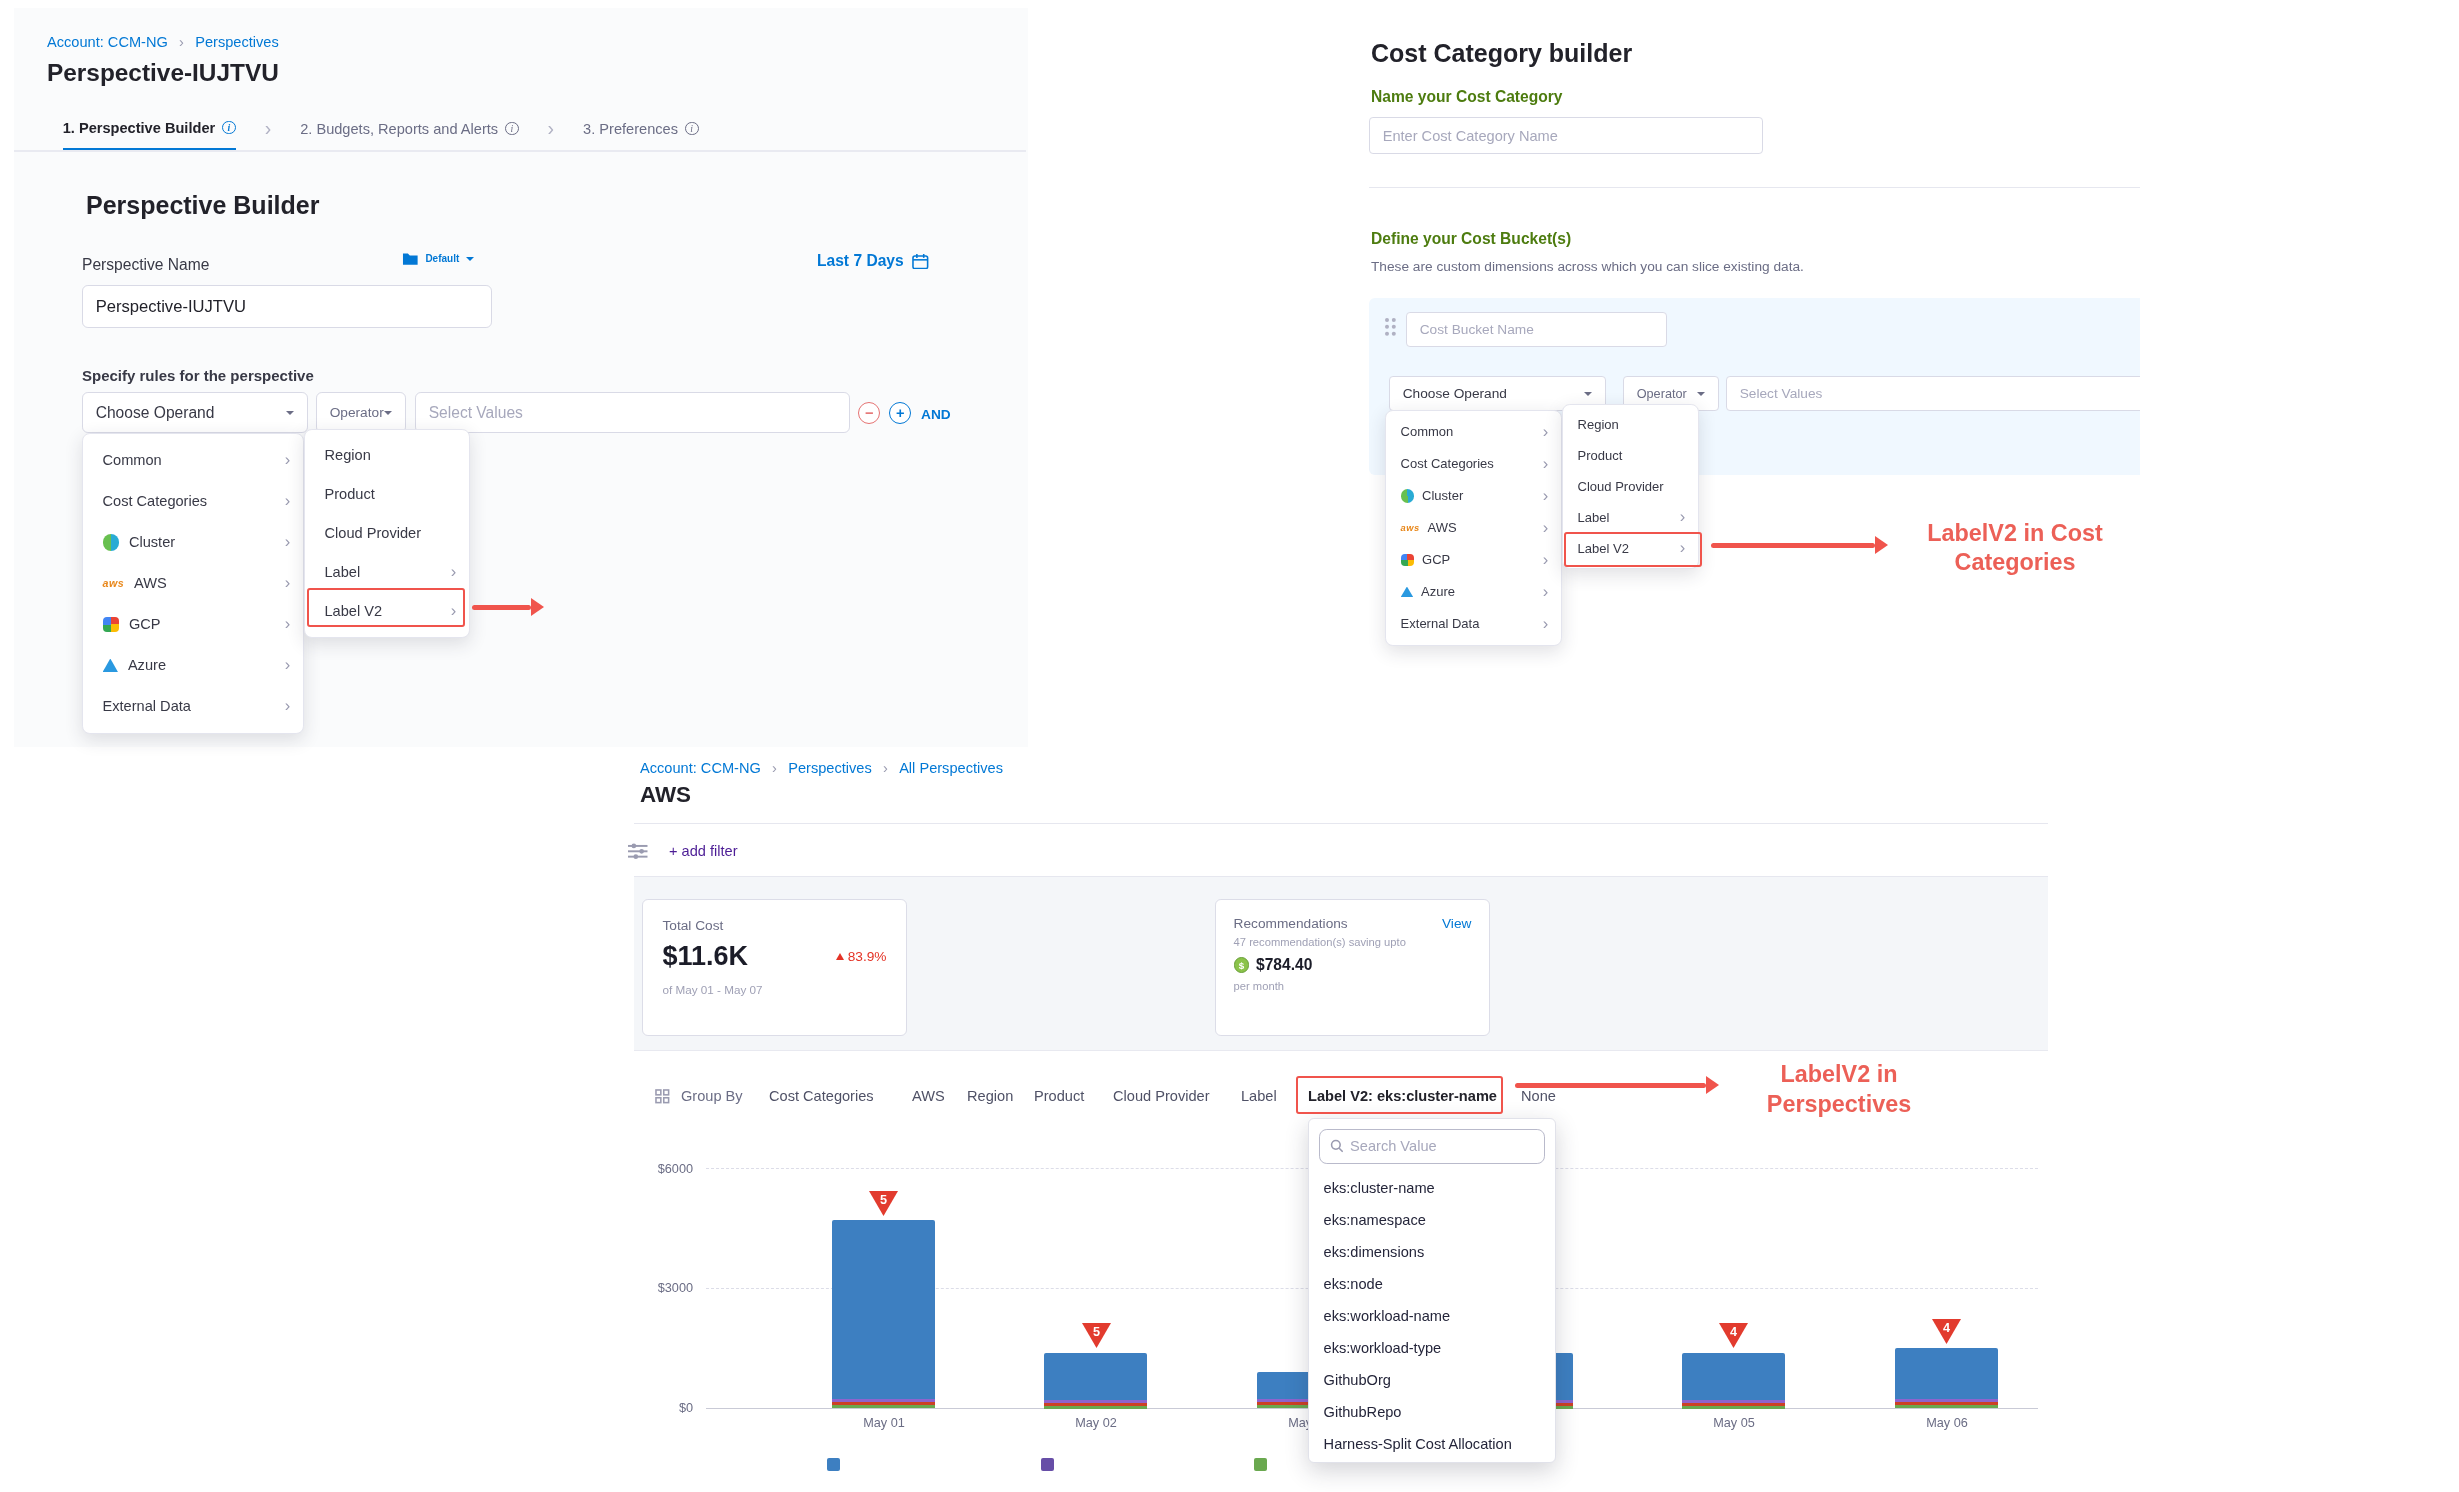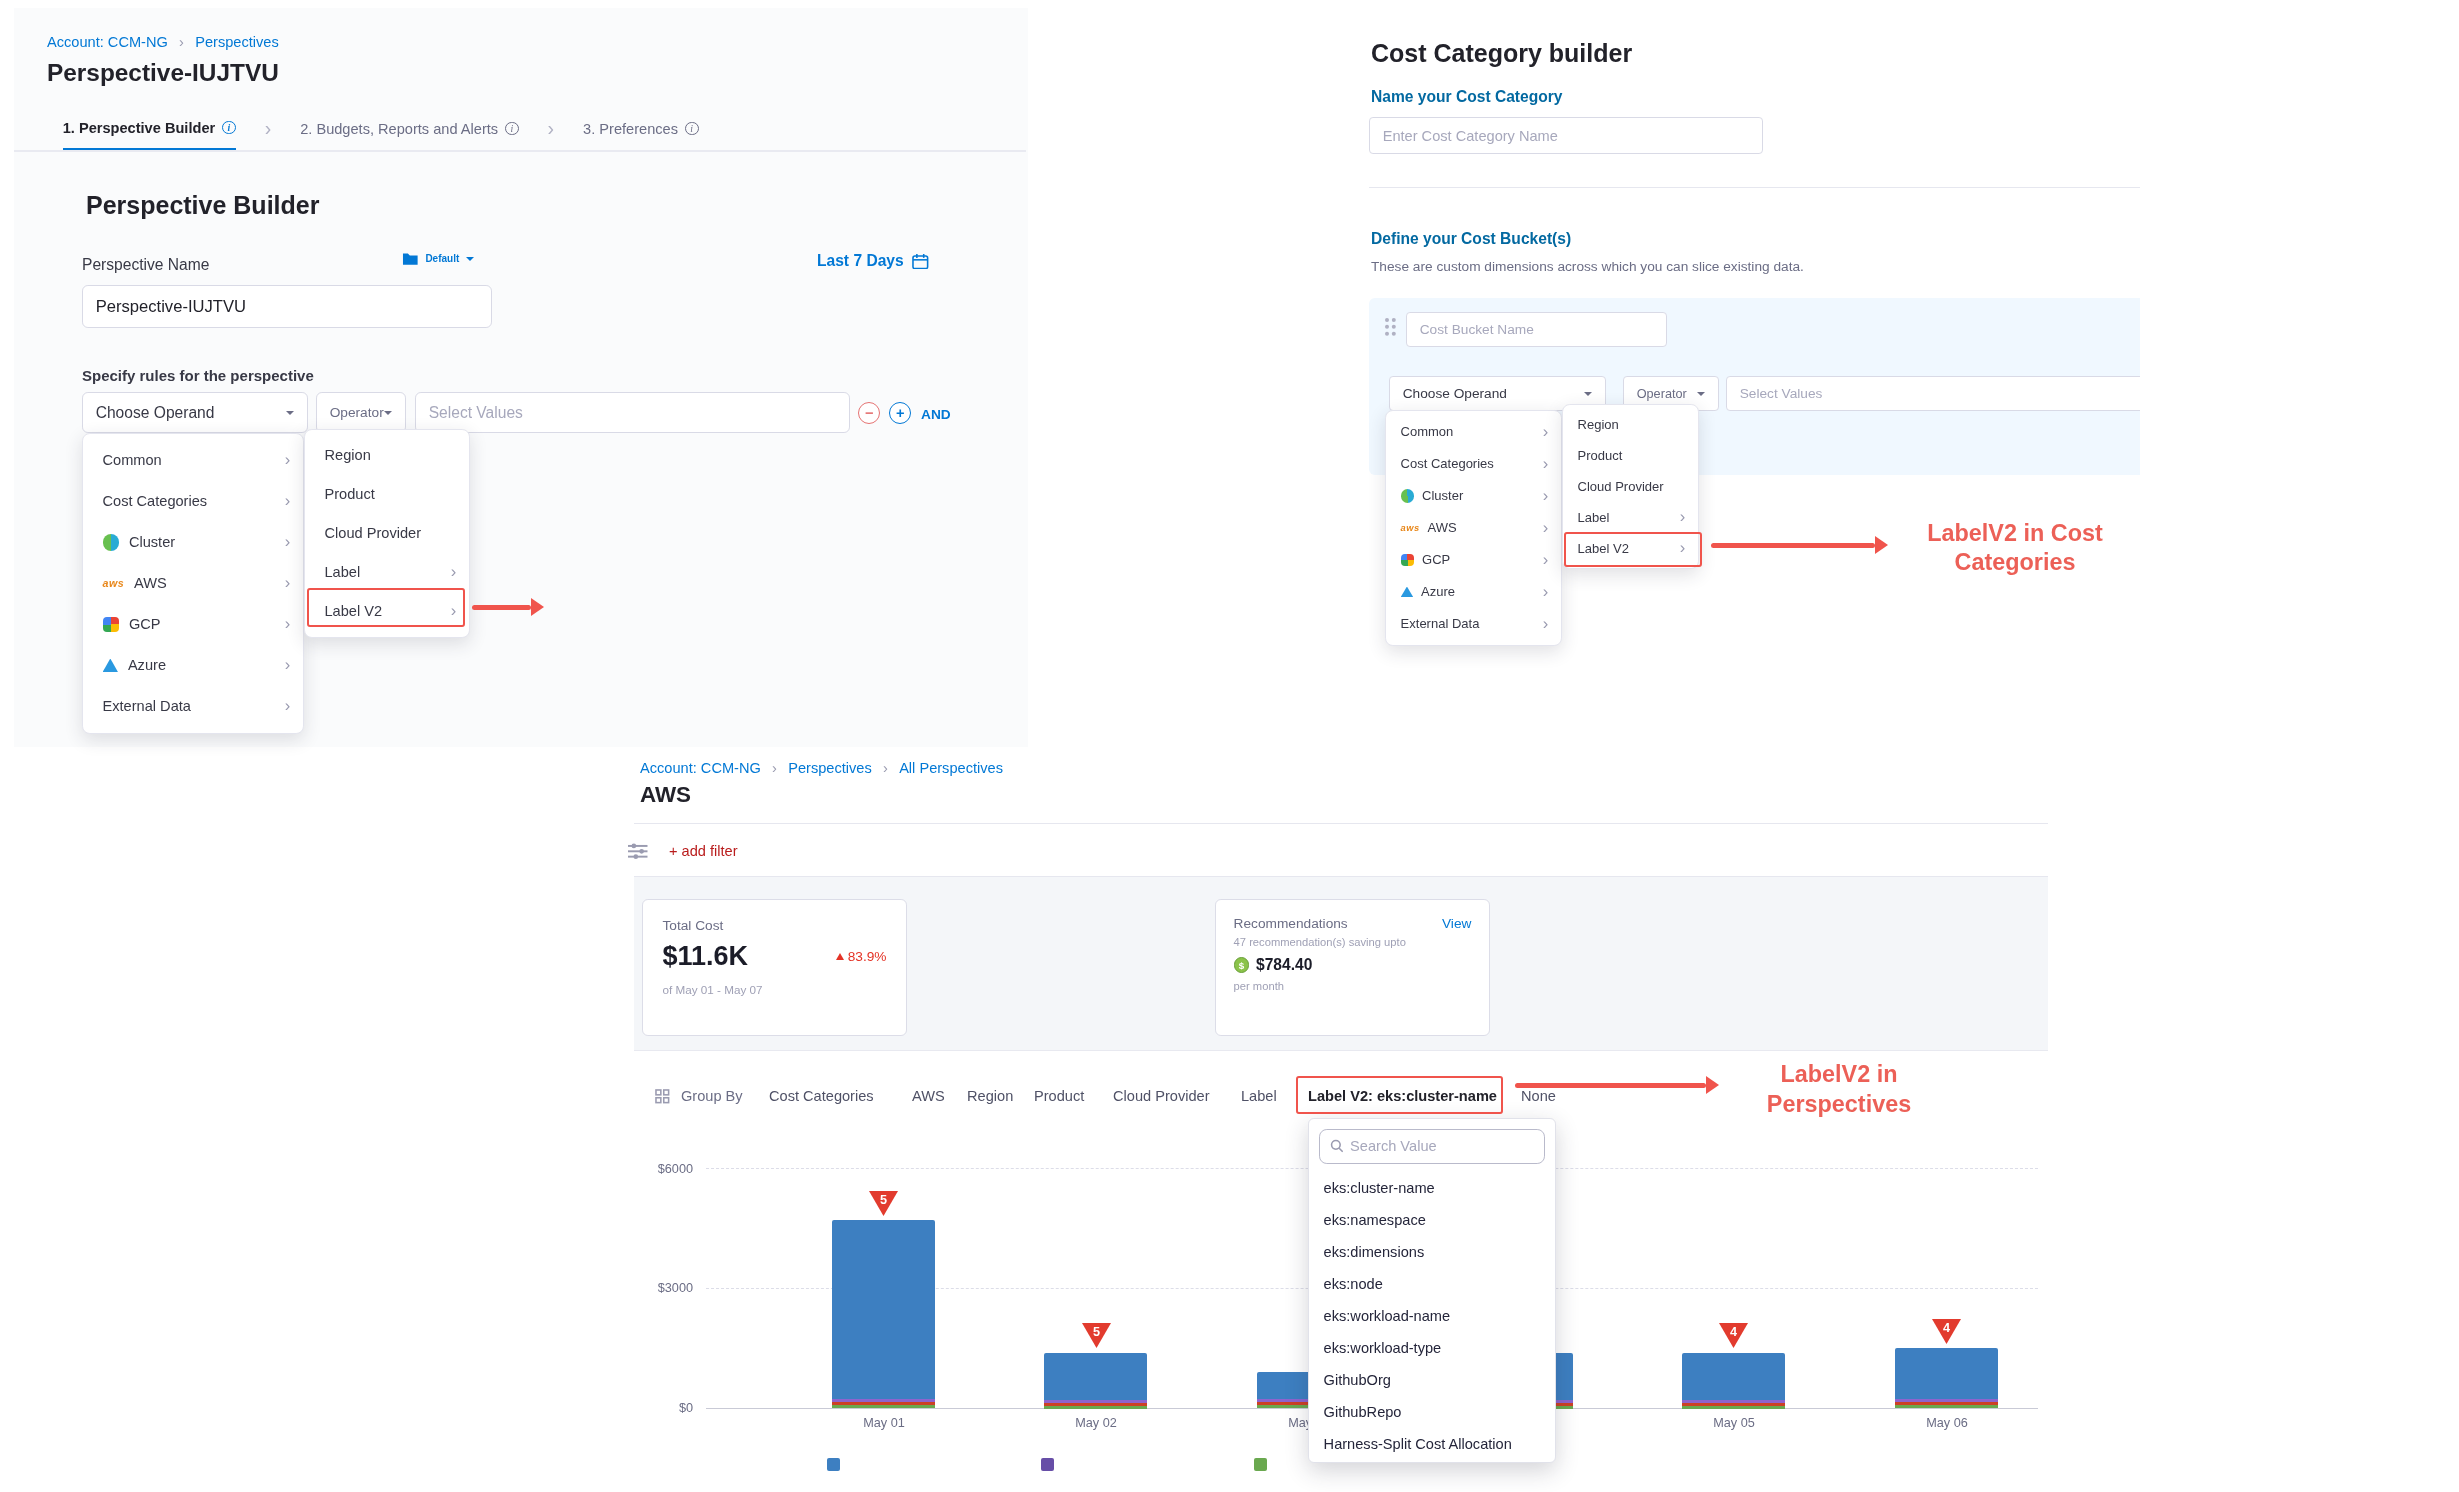--- a/index.html
+++ b/index.html
@@ -8,21 +8,21 @@
   .abs{position:absolute;}
 
   
   .panel1-bg{position:absolute;left:13.7px;top:7.8px;width:1014px;height:739px;background:#fafbfc;}
   .divider{position:absolute;height:1px;background:#e6e7ef;}
   .crumb{color:#0278d5;font-size:14.6px;text-decoration:none;cursor:pointer;}
   .crumb-sep{color:#9a9bb0;margin:0 6.8px;font-size:14.6px;}
   h1.pg-title{font-size:24.4px;font-weight:bold;color:#22222a;}
   .section-h{font-size:25px;font-weight:bold;color:#22222a;}
   .lbl{font-size:15.6px;color:#383946;}
-  .lbl-b{font-size:15.6px;font-weight:bold;color:#0369a1;}
+  .lbl-b{font-size:15.6px;font-weight:bold;color:#4d7c0f;}
   .muted{color:#6b6d85;}
 
   
   .tabbar{position:absolute;display:flex;align-items:center;gap:29px;border-bottom:2px solid #e9eaf1;padding-left:49px;}
   .tab{height:100%;display:flex;align-items:center;gap:6.8px;font-size:14.6px;color:#6b6d85;cursor:pointer;}
   .tab.active{border-bottom:2.9px solid #0278d5;color:#22222a;font-weight:bold;}
   .tab-chev{color:#b0b1c3;font-size:19.5px;}
   .info-i{display:inline-flex;width:13.7px;height:13.7px;border-radius:50%;border:1px solid currentColor;font-size:9.8px;align-items:center;justify-content:center;font-family:"Liberation Serif",serif;font-style:italic;flex:none;}
 
   
@@ -338,21 +338,21 @@
         <g stroke="#9a9bb0" stroke-width="2">
           <line x1="0" y1="3" x2="20" y2="3"></line>
           <line x1="0" y1="8.5" x2="20" y2="8.5"></line>
           <line x1="0" y1="14" x2="20" y2="14"></line>
         </g>
         <circle cx="6" cy="3" r="2.4" fill="#9a9bb0"></circle>
         <circle cx="14" cy="8.5" r="2.4" fill="#9a9bb0"></circle>
         <circle cx="8" cy="14" r="2.4" fill="#9a9bb0"></circle>
       </svg>
   </span>
-  <a class="abs" style="left:669px;top:843px;font-size:14.6px;color:#b91c1c;cursor:pointer;text-decoration:none;">+ add filter</a>
+  <a class="abs" style="left:669px;top:843px;font-size:14.6px;color:#4c1d95;cursor:pointer;text-decoration:none;">+ add filter</a>
   <div class="divider" style="left:634px;top:876px;width:1414px;"></div>
 
   <div class="card-strip" style="left:634px;top:877px;width:1414px;height:174px;"></div>
 
   <div class="card" style="left:642px;top:899px;width:265px;height:137px;">
     <div class="card-label">Total Cost</div>
     <div class="card-value-row">
       <span class="card-value">$11.6K</span>
       <span class="card-delta">
           <span class="tri-up"></span>

